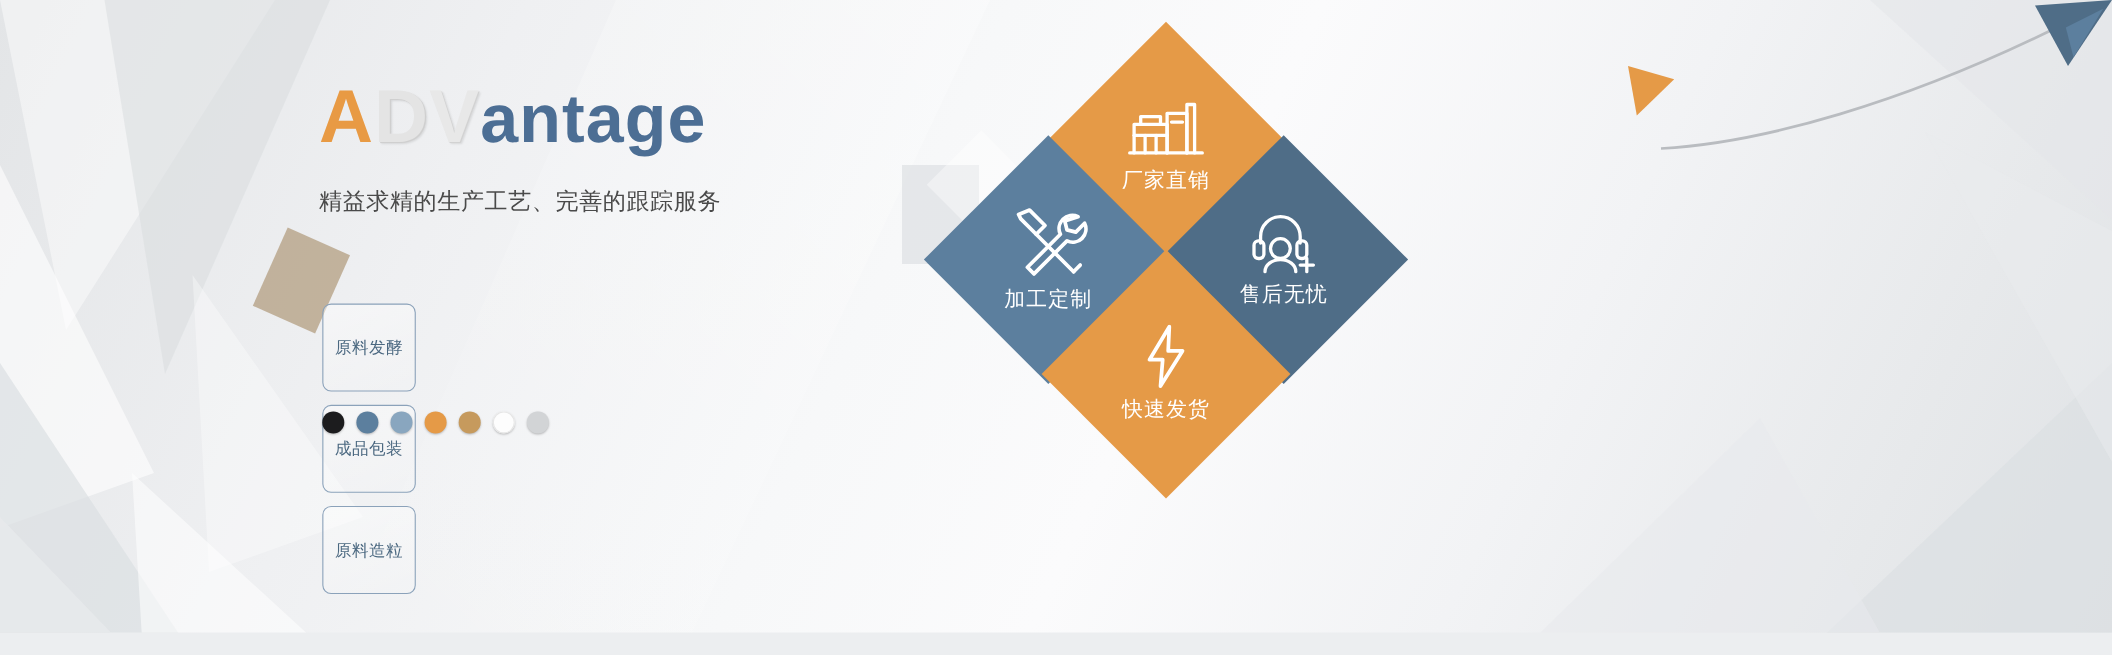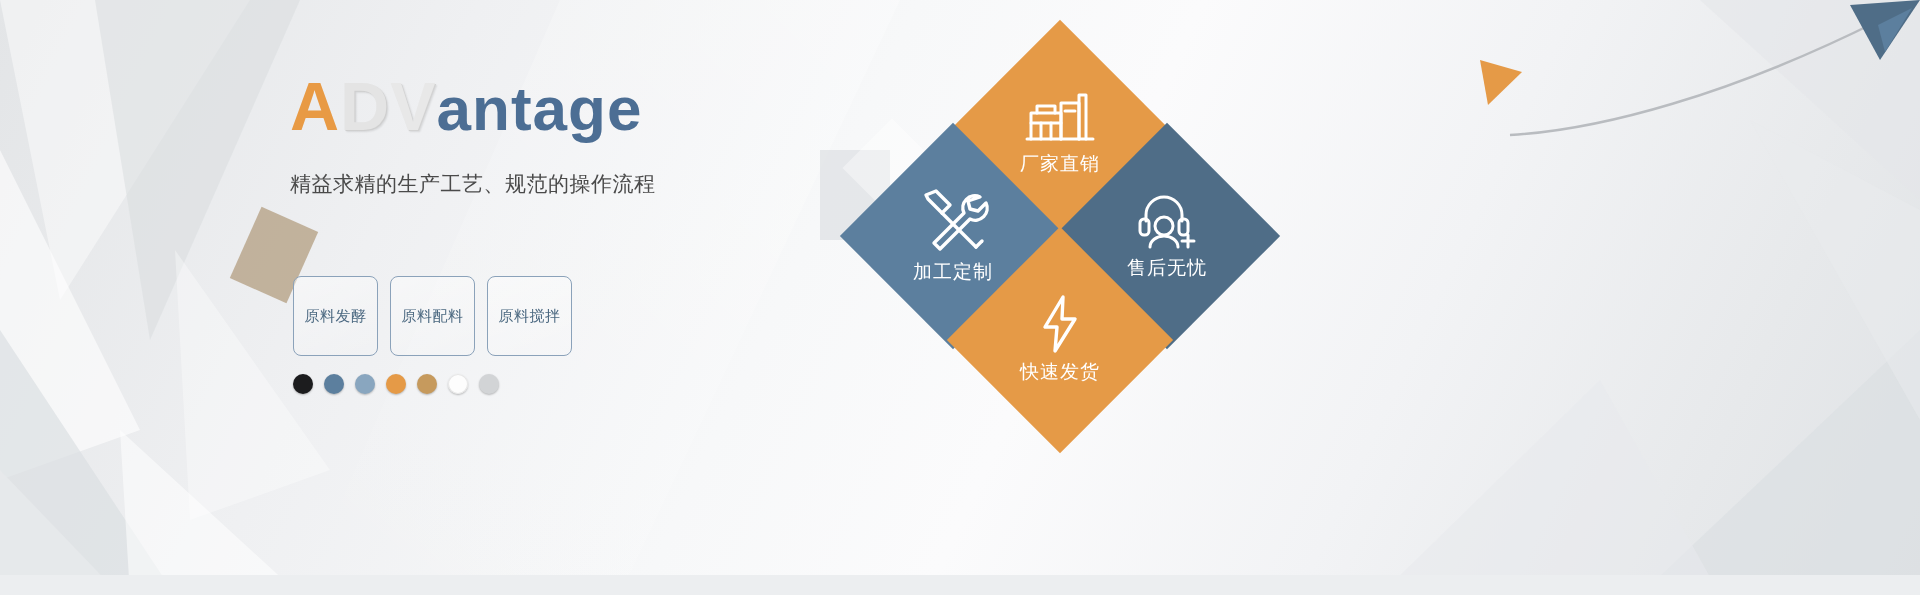--- a/index.html
+++ b/index.html
@@ -55,20 +55,21 @@
     letter-spacing:.5px;
   }
   #subtitle div { white-space:nowrap; }
 
   
   #process-row {
     position:absolute;
     left:293px; top:276px;
     display:flex;
     gap:12px;
+    flex-direction:column;
   }
   .proc-box {
     width:85px; height:80px;
     border:1px solid #8ba2ba;
     border-radius:8px;
     background:linear-gradient(160deg, rgba(255,255,255,.45), rgba(255,255,255,.05));
     display:flex; align-items:center; justify-content:center;
     color:#4b6880;
     font-size:15px;
     letter-spacing:.5px;
@@ -192,33 +193,33 @@
     <path d="M30 135 C 120 130, 250 95, 400 20" stroke="#b9bcc0" stroke-width="2.5" fill="none"></path>
     <polygon points="370,5 440,0 400,60" fill="#4f6d87"></polygon>
     <polygon points="398,25 432,8 405,52" fill="#5c7f9e"></polygon>
     <polygon points="0,60 42,72 8,105" fill="#e59a47"></polygon>
   </svg>
 
   <div id="left-col">
     <h1 id="headline"><span class="seg-a">A</span><span class="seg-d">D</span><span class="seg-v">V</span><span class="seg-rest">antage</span></h1>
 
     <div id="subtitle">
-      <div>精益求精的生产工艺、规范的操作流程</div>
+      <div>精益求精的生产工艺、完善的跟踪服务</div>
     </div>
   </div>
 
   <div id="process-row">
       <div class="proc-box">
         <span>原料发酵</span>
       </div>
       <div class="proc-box">
-        <span>原料配料</span>
+        <span>成品包装</span>
       </div>
       <div class="proc-box">
-        <span>原料搅拌</span>
+        <span>原料造粒</span>
       </div>
     </div>
 
   <div id="dots-row">
       <div class="dot" style="background: rgb(28, 28, 30);"></div>
       <div class="dot" style="background: rgb(92, 127, 158);"></div>
       <div class="dot" style="background: rgb(137, 166, 191);"></div>
       <div class="dot" style="background: rgb(229, 154, 71);"></div>
       <div class="dot" style="background: rgb(198, 154, 93);"></div>
       <div class="dot" style="background: rgb(253, 253, 253); box-shadow: rgba(0, 0, 0, 0.25) 0px 1px 2px, rgb(230, 230, 230) 0px 0px 0px 1px inset;"></div>

